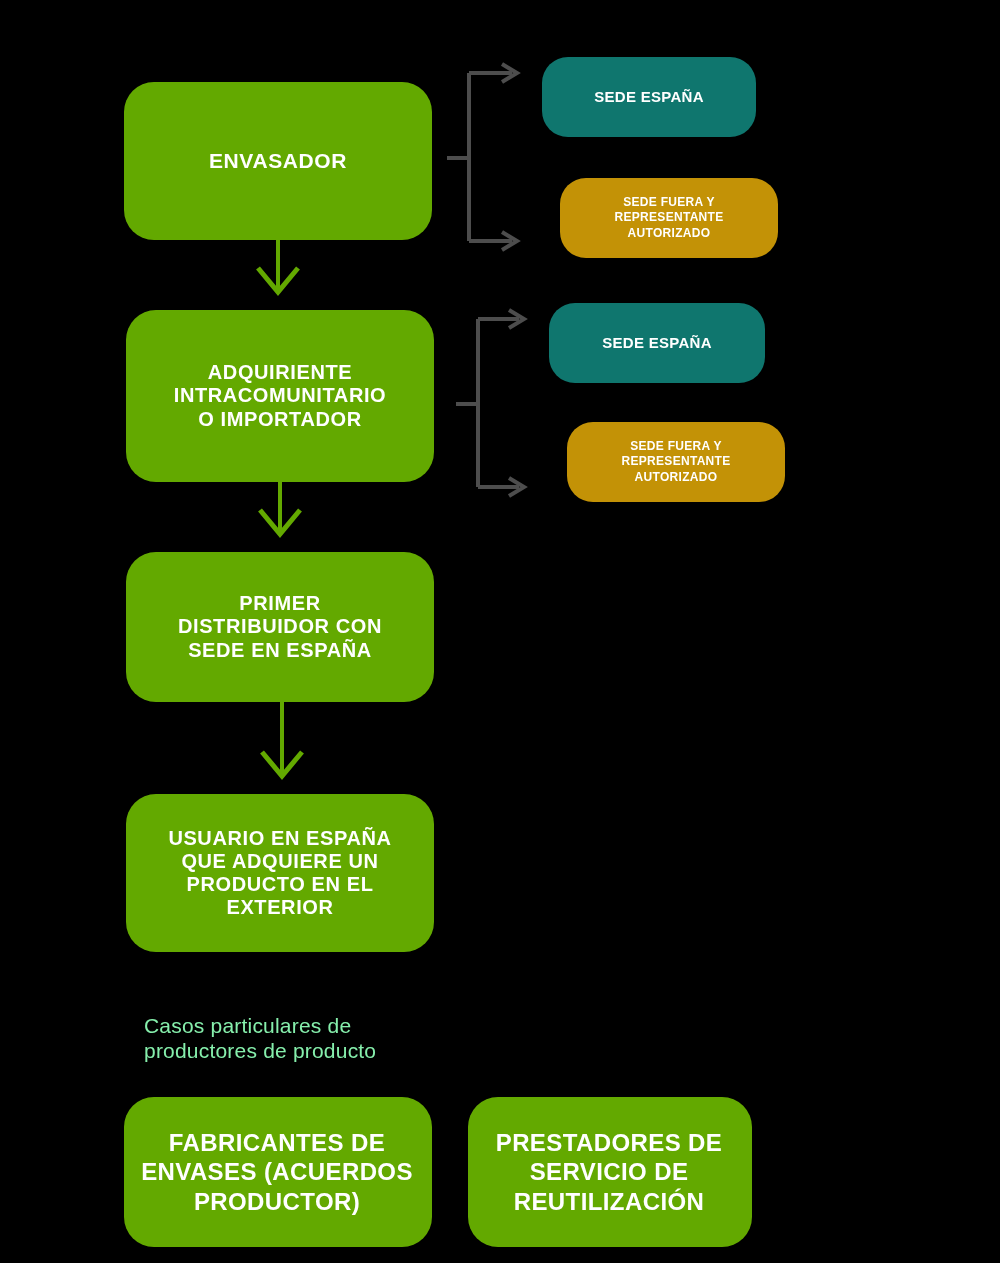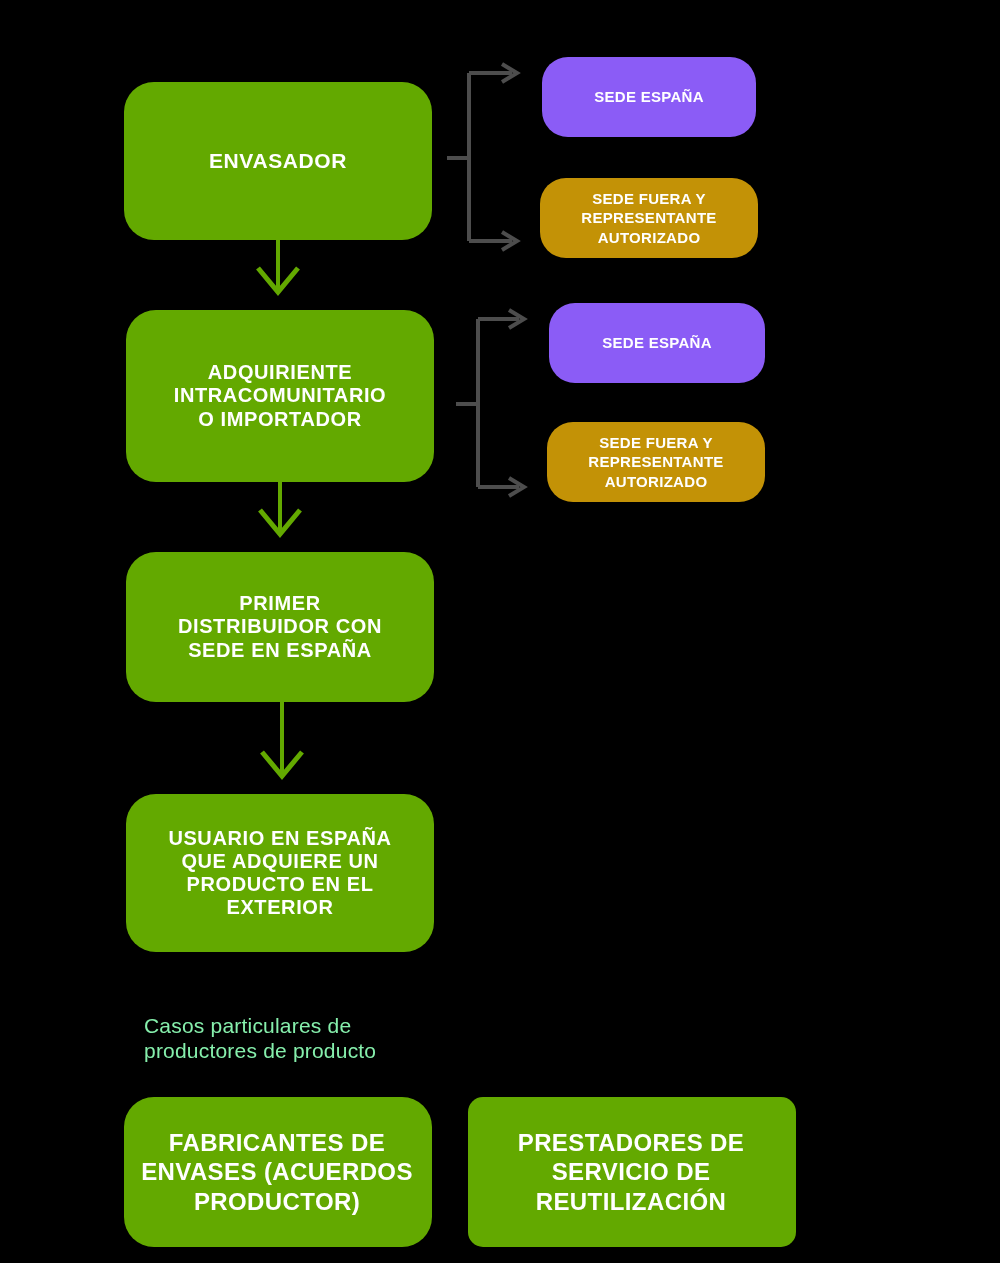--- a/index.html
+++ b/index.html
@@ -40,29 +40,30 @@
   .node.main {
     background: #63a900;
     border-radius: 30px;
     font-size: 20px;
     letter-spacing: 0.6px;
   }
   .node.main.single { font-size: 21px; }
 
   
   .node.sede {
-    background: #8b5cf6;
+    background: #0f766e;
     border-radius: 26px;
     font-size: 15px;
   }
   .node.fuera {
     background: #c39206;
     border-radius: 26px;
-    font-size: 15px;
+    font-size: 12px;
     line-height: 1.28;
+    margin-left: 20px;
   }
 
   
   .node.special {
     background: #63a900;
     border-radius: 30px;
     font-size: 24px;
     letter-spacing: 0.4px;
     line-height: 1.22;
     padding-left: 8px;
@@ -160,17 +161,17 @@
 REPRESENTANTE
 AUTORIZADO</div>
 
   <div class="caption" style="left:144px; top:1013px; width:330px;">Casos particulares de
 productores de producto</div>
 
   <div class="node special" style="left:124px; top:1097px; width:308px; height:150px; white-space:pre-line;">FABRICANTES DE
 ENVASES (ACUERDOS
 PRODUCTOR)</div>
 
-  <div class="node special" style="left:468px; top:1097px; width:328px; height:150px; white-space:pre-line;border-radius:15px;">PRESTADORES DE
+  <div class="node special" style="left:468px; top:1097px; width:284px; height:150px; white-space:pre-line;">PRESTADORES DE
 SERVICIO DE
 REUTILIZACIÓN</div>
 
 </div>
 
 </body></html>

